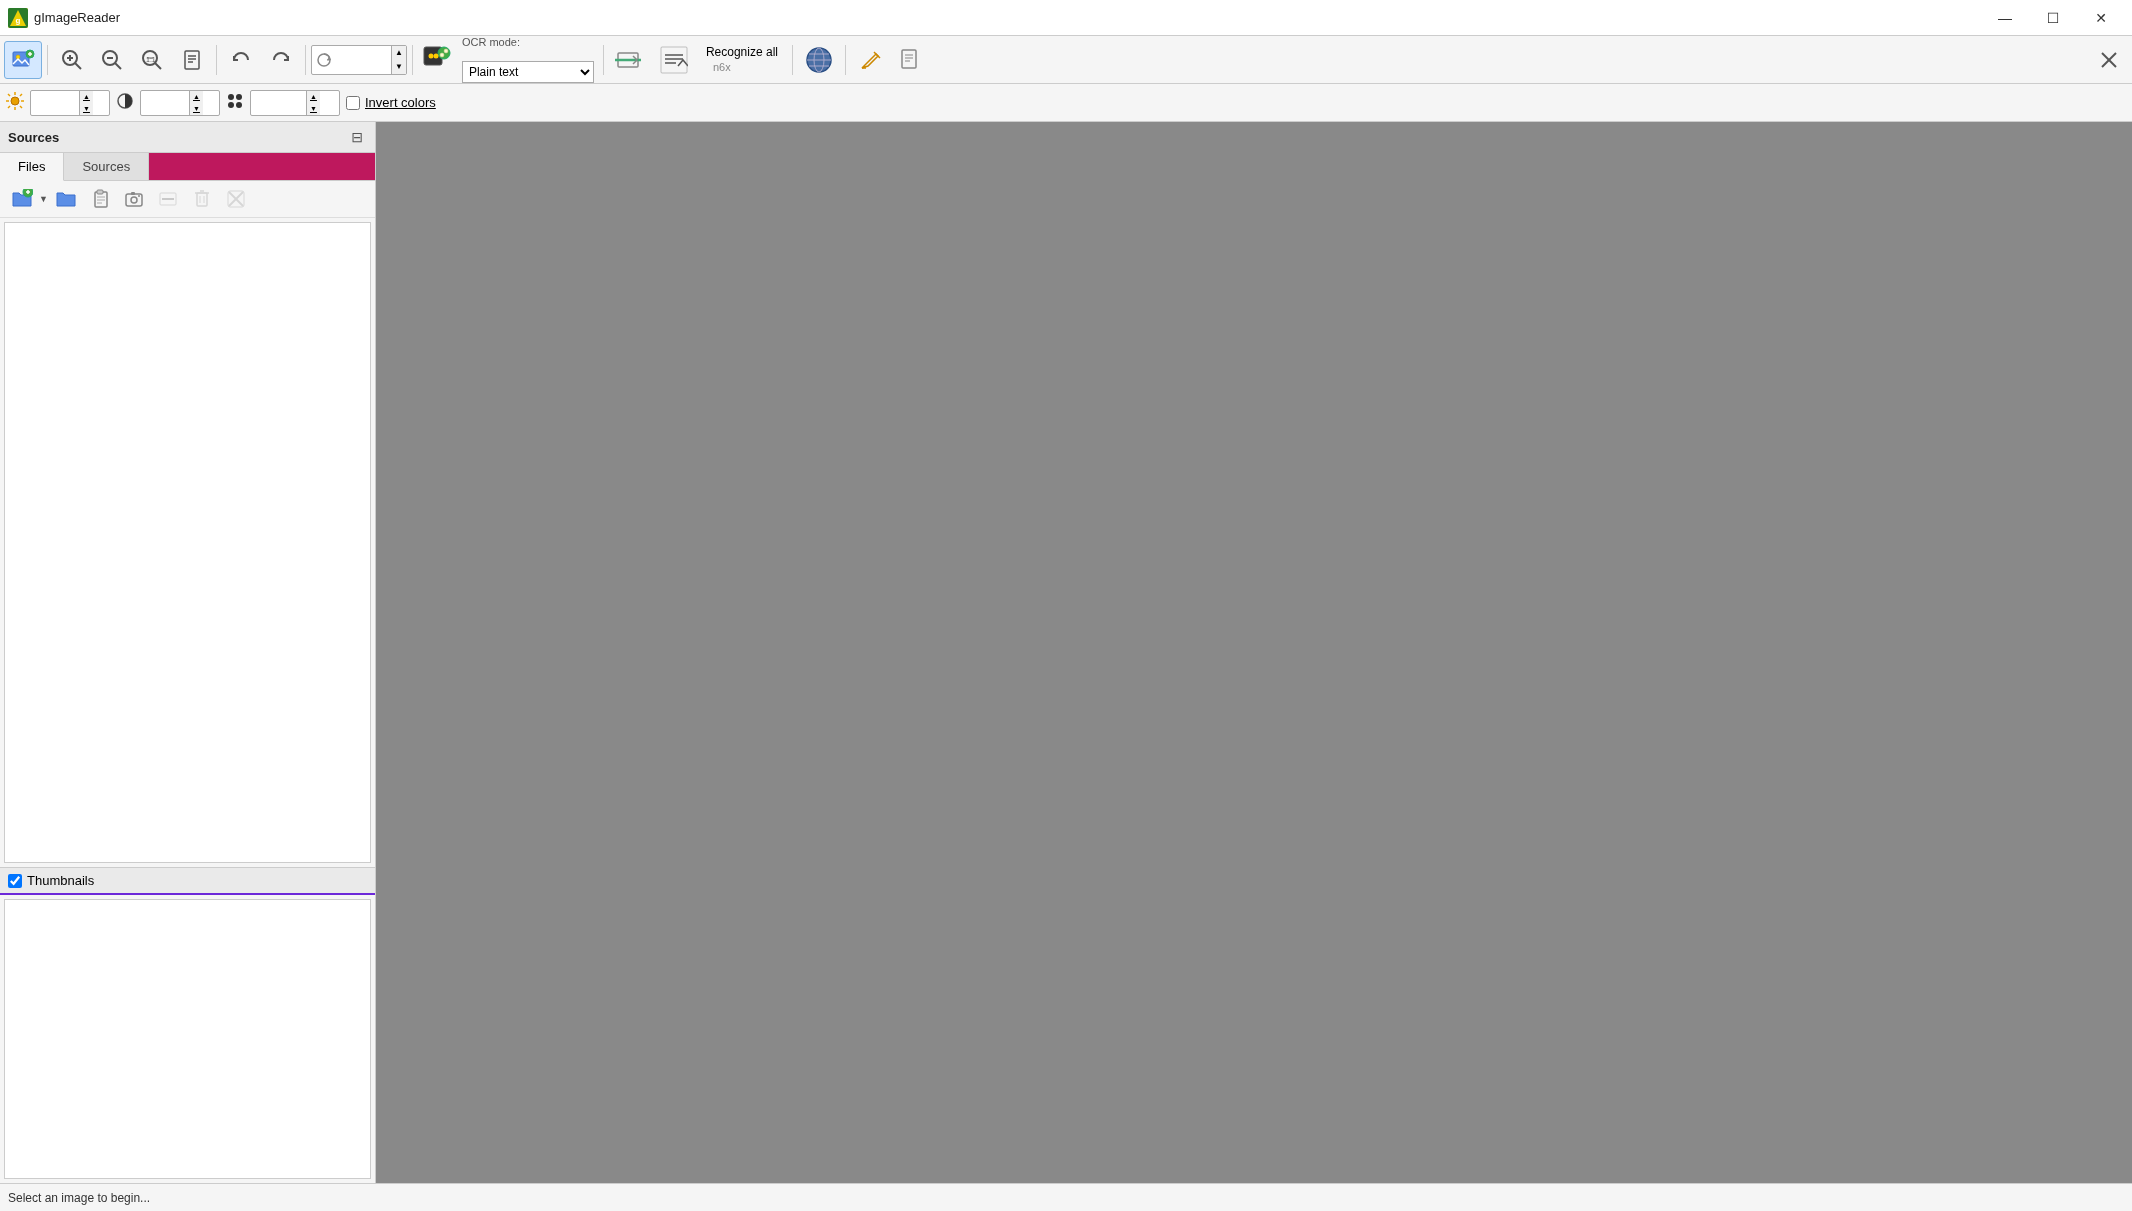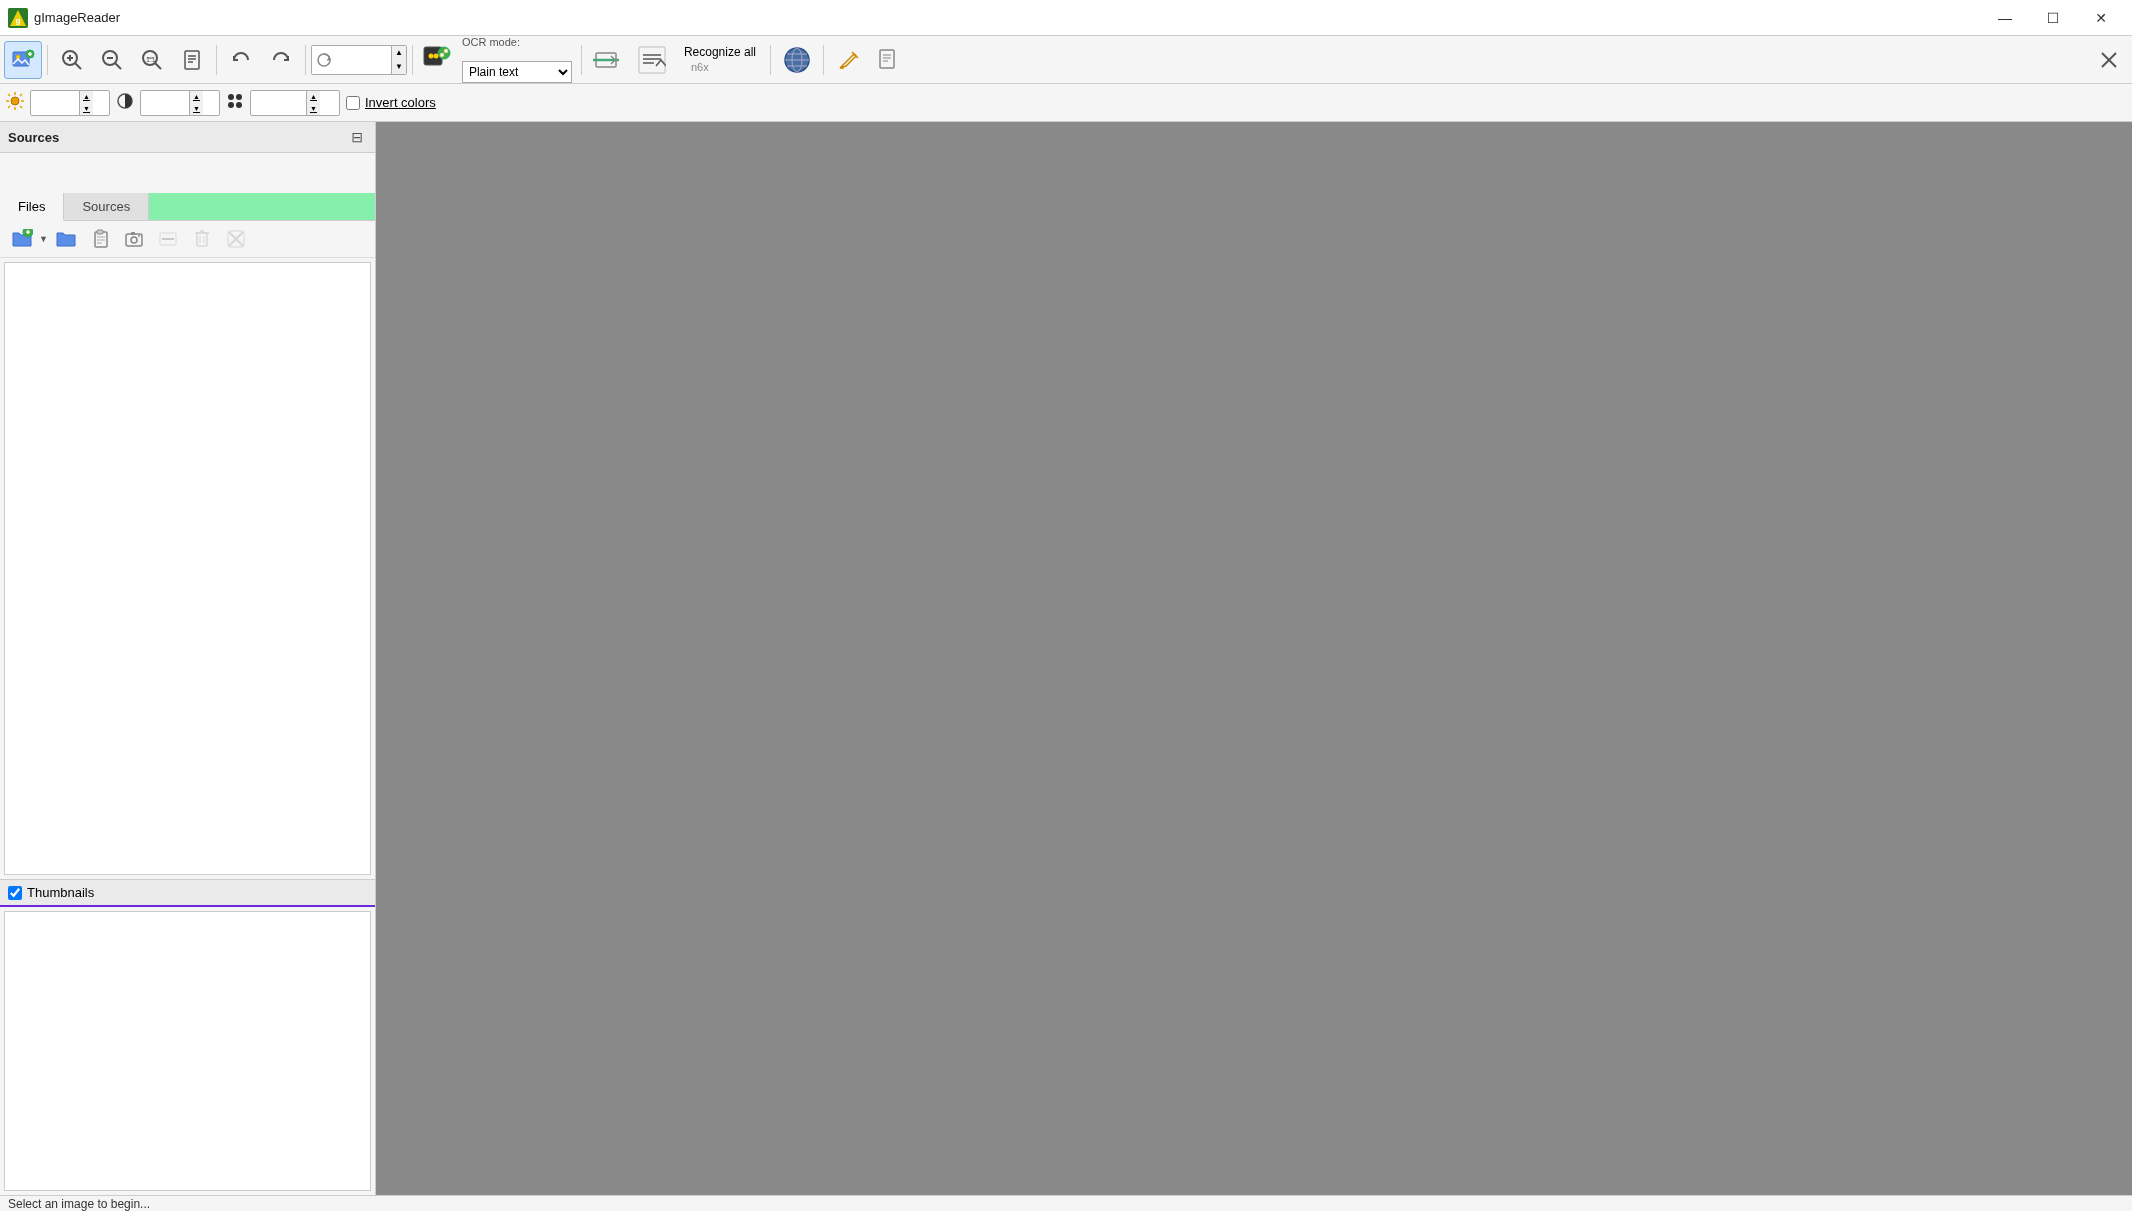--- a/index.html
+++ b/index.html
@@ -145,21 +145,21 @@
       color: #555;
       line-height: 1.2;
     }
     .ocr-mode-select {
       border: 1px solid #aaa;
       background: white;
       font-size: 12px;
       height: 22px;
       padding: 0 2px;
       cursor: pointer;
-      width: 110px;
+      width: 132px;
     }
 
     
     .recognize-btn {
       display: flex;
       align-items: center;
       gap: 16px;
       border: 1px solid transparent;
       background: transparent;
       cursor: pointer;
@@ -267,23 +267,22 @@
       background: transparent;
       cursor: pointer;
       font-size: 14px;
       color: #555;
       padding: 2px 4px;
     }
 
     
     .tabs-bar {
       display: flex;
-      background: #86efac;
+      background: #be185d;
       border-bottom: 1px solid #ccc;
-      margin-top: 40px;
     }
     .tab {
       padding: 6px 18px;
       cursor: pointer;
       font-size: 13px;
       border-right: 1px solid #ccc;
       background: #e0e0e0;
       color: #444;
     }
     .tab.active {
@@ -362,21 +361,21 @@
       flex: 1;
       background: #898989;
       overflow: auto;
       position: relative;
     }
 
     
     .status-bar {
       background: #f5f5f5;
       border-top: 1px solid #ccc;
-      height: 16px;
+      height: 28px;
       display: flex;
       align-items: center;
       padding: 0 8px;
       font-size: 12px;
       color: #333;
       flex-shrink: 0;
     }
 
     
     .recognize-icon-box {

